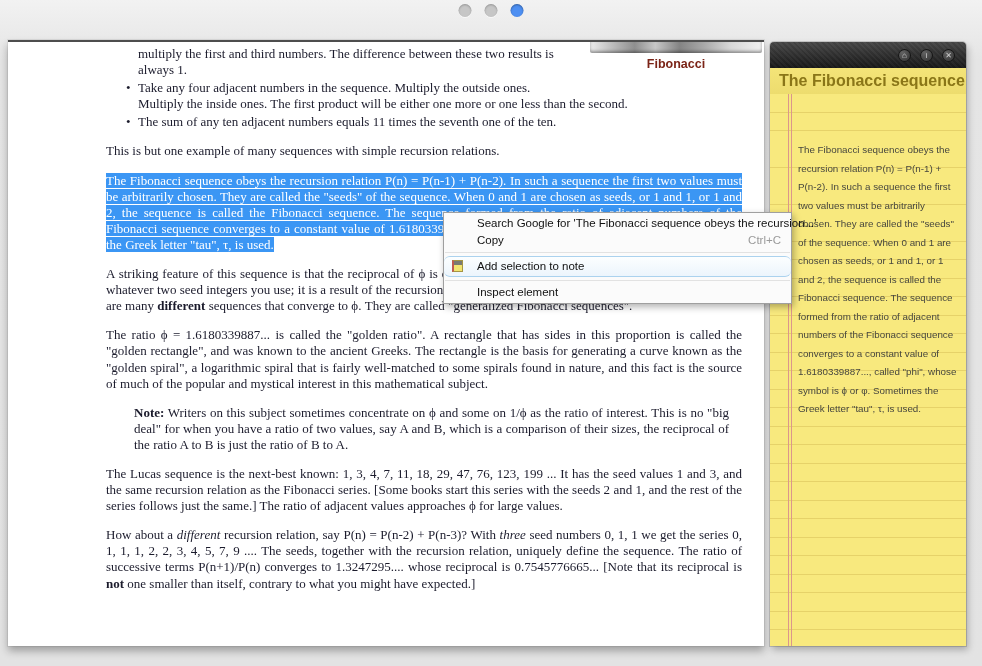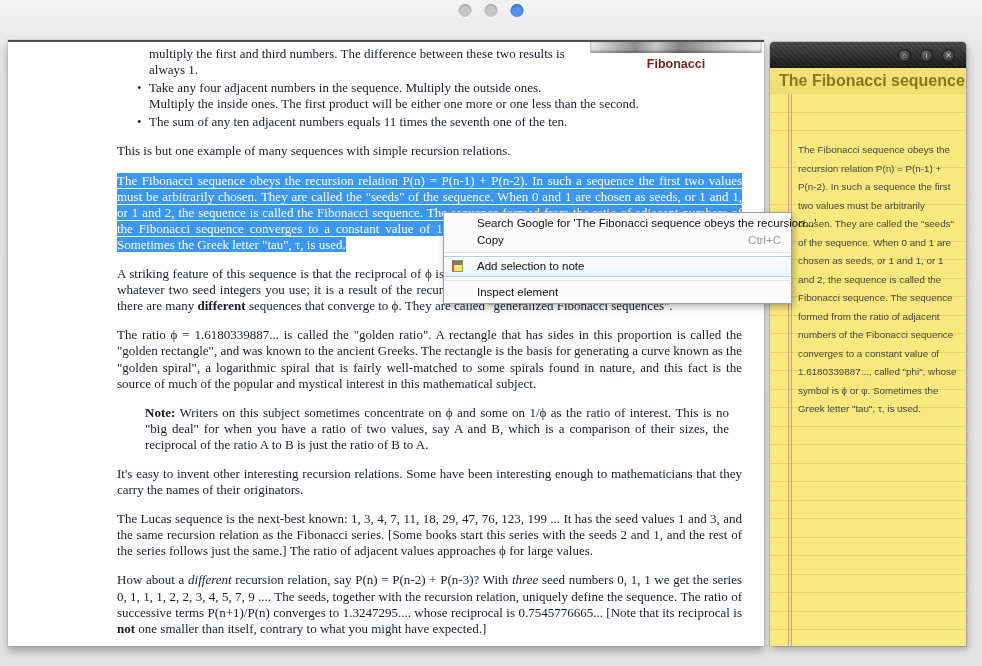--- a/index.html
+++ b/index.html
@@ -16,21 +16,21 @@
   .dot.active { background:#4d8ff2; box-shadow:inset 0 1px 2px rgba(0,0,0,.35); }
 
   
   .page {
     position:absolute; left:8px; top:40px; width:756px; height:606px;
     background:#fff; border-top:2px solid #4e4e4e; box-sizing:border-box;
     box-shadow:0 0 0 1px rgba(0,0,0,.06), 0 5px 8px rgba(0,0,0,.30);
     overflow:hidden;
   }
   .doc {
-    position:absolute; left:109px; top:1px; right:22px;
+    position:absolute; left:98px; top:1px; right:22px;
     font-family:"Liberation Serif", serif; font-size:13px; line-height:16.1px;
     color:#1b1b2c; text-align:justify;
   }
   .block { margin-top:13px; }
   .block.bullet-cont { margin-top:3px; padding-left:32px; margin-right:140px; text-align:left; }
   .block.bullet { margin-top:2px; padding-left:32px; margin-right:32px; position:relative; text-align:left; }
   .block.bullet::before { content:"\2022"; position:absolute; left:20px; top:0; }
   .block.para-selected span { background:#3b96f4; color:#ffffff; }
   .block.para-note { margin-left:28px; margin-right:13px; }
 
@@ -51,21 +51,21 @@
     position:absolute; left:443px; top:212px; width:349px; z-index:20;
     background:#fbfbfb; border:1px solid #9f9f9f; box-sizing:border-box;
     box-shadow:2px 3px 7px rgba(0,0,0,.30);
     font-size:11.5px; color:#111; padding:2px 0;
   }
   .menu-item { position:relative; height:17px; line-height:17px; padding-left:33px; cursor:pointer; white-space:nowrap; }
   .menu-item .shortcut { position:absolute; right:10px; color:#9a9a9a; }
   .menu-item.highlighted {
     height:19px; line-height:19px;
     background:linear-gradient(#fcfeff,#ecf5fc);
-    border-top:1px solid #abd2ee; border-bottom:1px solid #abd2ee;
+    border-top:1px solid #abd2ee; border-bottom:1px solid #abd2ee;border-radius:6px;
   }
   .menu-sep { height:1px; background:#e2e2e2; margin:3px 1px; }
   .menu-note-icon {
     position:absolute; left:8px; top:3px; width:11px; height:12px;
     background:linear-gradient(#7a7a72 0 4px, #f2e470 4px); border:1px solid #a59544;
     box-sizing:border-box; border-left:2px solid #c05a50;
   }
 
   
   .note-panel {
@@ -118,21 +118,20 @@
   </div>
   <div class="doc">
       <div class="block bullet-cont"><span>multiply the first and third numbers. The difference between these two results is</span><br><span>always 1.</span></div>
       <div class="block bullet"><span>Take any four adjacent numbers in the sequence. Multiply the outside ones.</span><br><span>Multiply the inside ones. The first product will be either one more or one less than the second.</span></div>
       <div class="block bullet"><span>The sum of any ten adjacent numbers equals 11 times the seventh one of the ten.</span></div>
       <div class="block para"><span>This is but one example of many sequences with simple recursion relations.</span></div>
       <div class="block para-selected"><span>The Fibonacci sequence obeys the recursion relation P(n) = P(n-1) + P(n-2). In such a sequence the first two values must be arbitrarily chosen. They are called the "seeds" of the sequence. When 0 and 1 are chosen as seeds, or 1 and 1, or 1 and 2, the sequence is called the Fibonacci sequence. The sequence formed from the ratio of adjacent numbers of the Fibonacci sequence converges to a constant value of 1.6180339887..., called "phi", whose symbol is ϕ or φ. Sometimes the Greek letter "tau", τ, is used.</span></div>
       <div class="block para"><span>A striking feature of this sequence is that the reciprocal of ϕ is ϕ - 1 = 0.6180339887..., that is, ϕ = 1/ϕ + 1. This is true whatever two seed integers you use; it is a result of the recursion relation you use, not the choice of seeds. Therefore there are many </span><span style="font-weight: bold;">different</span><span> sequences that converge to ϕ. They are called "generalized Fibonacci sequences".</span></div>
       <div class="block para"><span>The ratio ϕ = 1.6180339887... is called the "golden ratio". A rectangle that has sides in this proportion is called the "golden rectangle", and was known to the ancient Greeks. The rectangle is the basis for generating a curve known as the "golden spiral", a logarithmic spiral that is fairly well-matched to some spirals found in nature, and this fact is the source of much of the popular and mystical interest in this mathematical subject.</span></div>
       <div class="block para-note"><span style="font-weight: bold;">Note:</span><span> Writers on this subject sometimes concentrate on ϕ and some on 1/ϕ as the ratio of interest. This is no "big deal" for when you have a ratio of two values, say A and B, which is a comparison of their sizes, the reciprocal of the ratio A to B is just the ratio of B to A.</span></div>
-      <div class="block para"><span>It's easy to invent other interesting recursion relations. Some have been interesting enough to mathematicians that they carry the names of their originators.</span></div>
       <div class="block para"><span>The Lucas sequence is the next-best known: 1, 3, 4, 7, 11, 18, 29, 47, 76, 123, 199 ... It has the seed values 1 and 3, and the same recursion relation as the Fibonacci series. [Some books start this series with the seeds 2 and 1, and the rest of the series follows just the same.] The ratio of adjacent values approaches ϕ for large values.</span></div>
       <div class="block para"><span>How about a </span><span style="font-style: italic;">different</span><span> recursion relation, say P(n) = P(n-2) + P(n-3)? With </span><span style="font-style: italic;">three</span><span> seed numbers 0, 1, 1 we get the series 0, 1, 1, 1, 2, 2, 3, 4, 5, 7, 9 .... The seeds, together with the recursion relation, uniquely define the sequence. The ratio of successive terms P(n+1)/P(n) converges to 1.3247295.... whose reciprocal is 0.7545776665... [Note that its reciprocal is </span><span style="font-weight: bold;">not</span><span> one smaller than itself, contrary to what you might have expected.]</span></div>
     </div>
 </div>
 
 <div class="context-menu">
     <div class="menu-item"><span>Search Google for 'The Fibonacci sequence obeys the recursion...'</span></div>
     <div class="menu-item"><span>Copy</span><span class="shortcut">Ctrl+C</span></div>
     <div class="menu-sep"></div>
     <div class="menu-item highlighted"><span class="menu-note-icon"></span><span>Add selection to note</span></div>

